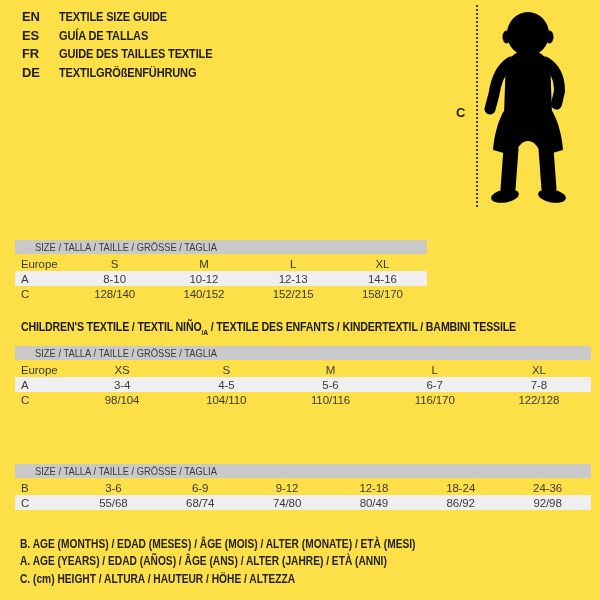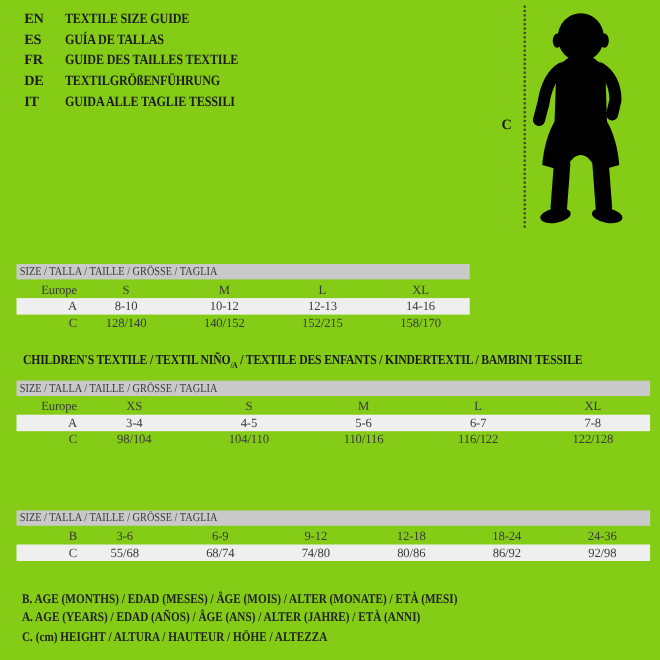--- a/index.html
+++ b/index.html
@@ -1,37 +1,37 @@
 <!DOCTYPE html>
 <html><head>
 <meta charset="utf-8">
 <style>
   html,body{margin:0;padding:0;background:#fff;}
-  .page{position:relative;width:600px;height:600px;background:#84cc16;overflow:hidden;
-        font-family:Liberation Serif, serif;color:#1d1d1d;}
+  .page{position:relative;width:600px;height:600px;background:#fde047;overflow:hidden;
+        font-family:Liberation Sans, sans-serif;color:#1d1d1d;}
   .cond{display:inline-block;transform:scaleX(0.85);transform-origin:0 50%;white-space:nowrap;}
 
   
   .lang{position:absolute;left:22px;top:8px;}
   .lang-row{display:flex;height:18.7px;line-height:18.7px;font-size:13px;font-weight:700;letter-spacing:-0.2px;}
   .lang-code{flex:0 0 37px;}
 
   
   .measure-c{position:absolute;left:456px;top:105px;font-size:13px;font-weight:700;}
   .dotline{position:absolute;left:476px;top:5px;height:202px;width:0;border-left:2px dotted #3a3a3a;}
   .baby{position:absolute;left:480px;top:3px;}
 
   
   .title{position:absolute;left:21px;font-size:12.5px;font-weight:700;letter-spacing:-0.2px;color:#1b1b1b;}
   .title .cond{line-height:17.5px;}
   .tbl{position:absolute;left:15px;}
-  .t-bar{height:14px;line-height:14px;background:#c9c9c9;padding-left:3px;font-size:11px;color:#3a3a3a;margin-bottom:2px;}
+  .t-bar{height:14px;line-height:14px;background:#c9c9c9;padding-left:20px;font-size:11px;color:#3a3a3a;margin-bottom:2px;}
   .t-row{display:flex;align-items:center;height:15px;font-size:11.5px;color:#3a3a3a;letter-spacing:-0.1px;}
   .t-rows .t-row:nth-child(even){background:#efefef;}
-  .cell-label{flex:0 0 55px;box-sizing:border-box;padding-left:6px;text-align:right;}
+  .cell-label{flex:0 0 55px;box-sizing:border-box;padding-left:6px;text-align:left;}
   .cell{flex:1;text-align:center;}
 
   .w1{width:412px;} .w2{width:576px;}
 
   
   .foot{position:absolute;left:20px;top:536px;font-size:12px;font-weight:700;color:#222;}
   .foot div{height:17.3px;line-height:17.3px;}
 
   sub.small{font-size:8px;line-height:0;}
 </style>
@@ -49,24 +49,20 @@
       <span class="lang-code">ES</span>
       <span class="cond">GUÍA DE TALLAS</span>
     </div>
     <div class="lang-row">
       <span class="lang-code">FR</span>
       <span class="cond">GUIDE DES TAILLES TEXTILE</span>
     </div>
     <div class="lang-row">
       <span class="lang-code">DE</span>
       <span class="cond">TEXTILGRÖßENFÜHRUNG</span>
-    </div>
-    <div class="lang-row">
-      <span class="lang-code">IT</span>
-      <span class="cond">GUIDA ALLE TAGLIE TESSILI</span>
     </div>
   </div>
 
   <span class="measure-c">C</span>
   <div class="dotline"></div>
   <svg class="baby" width="100" height="205" viewBox="0 0 100 205" aria-hidden="true">
     <g fill="#000000" stroke="none">
       <ellipse cx="48" cy="31" rx="21" ry="22"></ellipse>
       <ellipse cx="26.5" cy="34" rx="4" ry="6.5"></ellipse>
       <ellipse cx="69.5" cy="34" rx="4" ry="6.5"></ellipse>
@@ -132,21 +128,21 @@
         <span class="cell">4-5</span>
         <span class="cell">5-6</span>
         <span class="cell">6-7</span>
         <span class="cell">7-8</span>
       </div>
       <div class="t-row">
         <span class="cell-label">C</span>
         <span class="cell">98/104</span>
         <span class="cell">104/110</span>
         <span class="cell">110/116</span>
-        <span class="cell">116/122</span>
+        <span class="cell">116/170</span>
         <span class="cell">122/128</span>
       </div>
     </div>
   </div>
 
   <div class="tbl w2" style="top:464px;">
     <div class="t-bar">
       <span class="cond">SIZE / TALLA / TAILLE / GRÖSSE / TAGLIA</span>
     </div>
     <div class="t-rows">
@@ -157,21 +153,21 @@
         <span class="cell">9-12</span>
         <span class="cell">12-18</span>
         <span class="cell">18-24</span>
         <span class="cell">24-36</span>
       </div>
       <div class="t-row">
         <span class="cell-label">C</span>
         <span class="cell">55/68</span>
         <span class="cell">68/74</span>
         <span class="cell">74/80</span>
-        <span class="cell">80/86</span>
+        <span class="cell">80/49</span>
         <span class="cell">86/92</span>
         <span class="cell">92/98</span>
       </div>
     </div>
   </div>
 
   <div class="foot">
     <div><span class="cond">B. AGE (MONTHS) / EDAD (MESES) / ÂGE (MOIS) / ALTER (MONATE) / ETÀ (MESI)</span></div>
     <div><span class="cond">A. AGE (YEARS) / EDAD (AÑOS) / ÂGE (ANS) / ALTER (JAHRE) / ETÀ (ANNI)</span></div>
     <div><span class="cond">C. (cm) HEIGHT / ALTURA / HAUTEUR / HÖHE / ALTEZZA</span></div>

